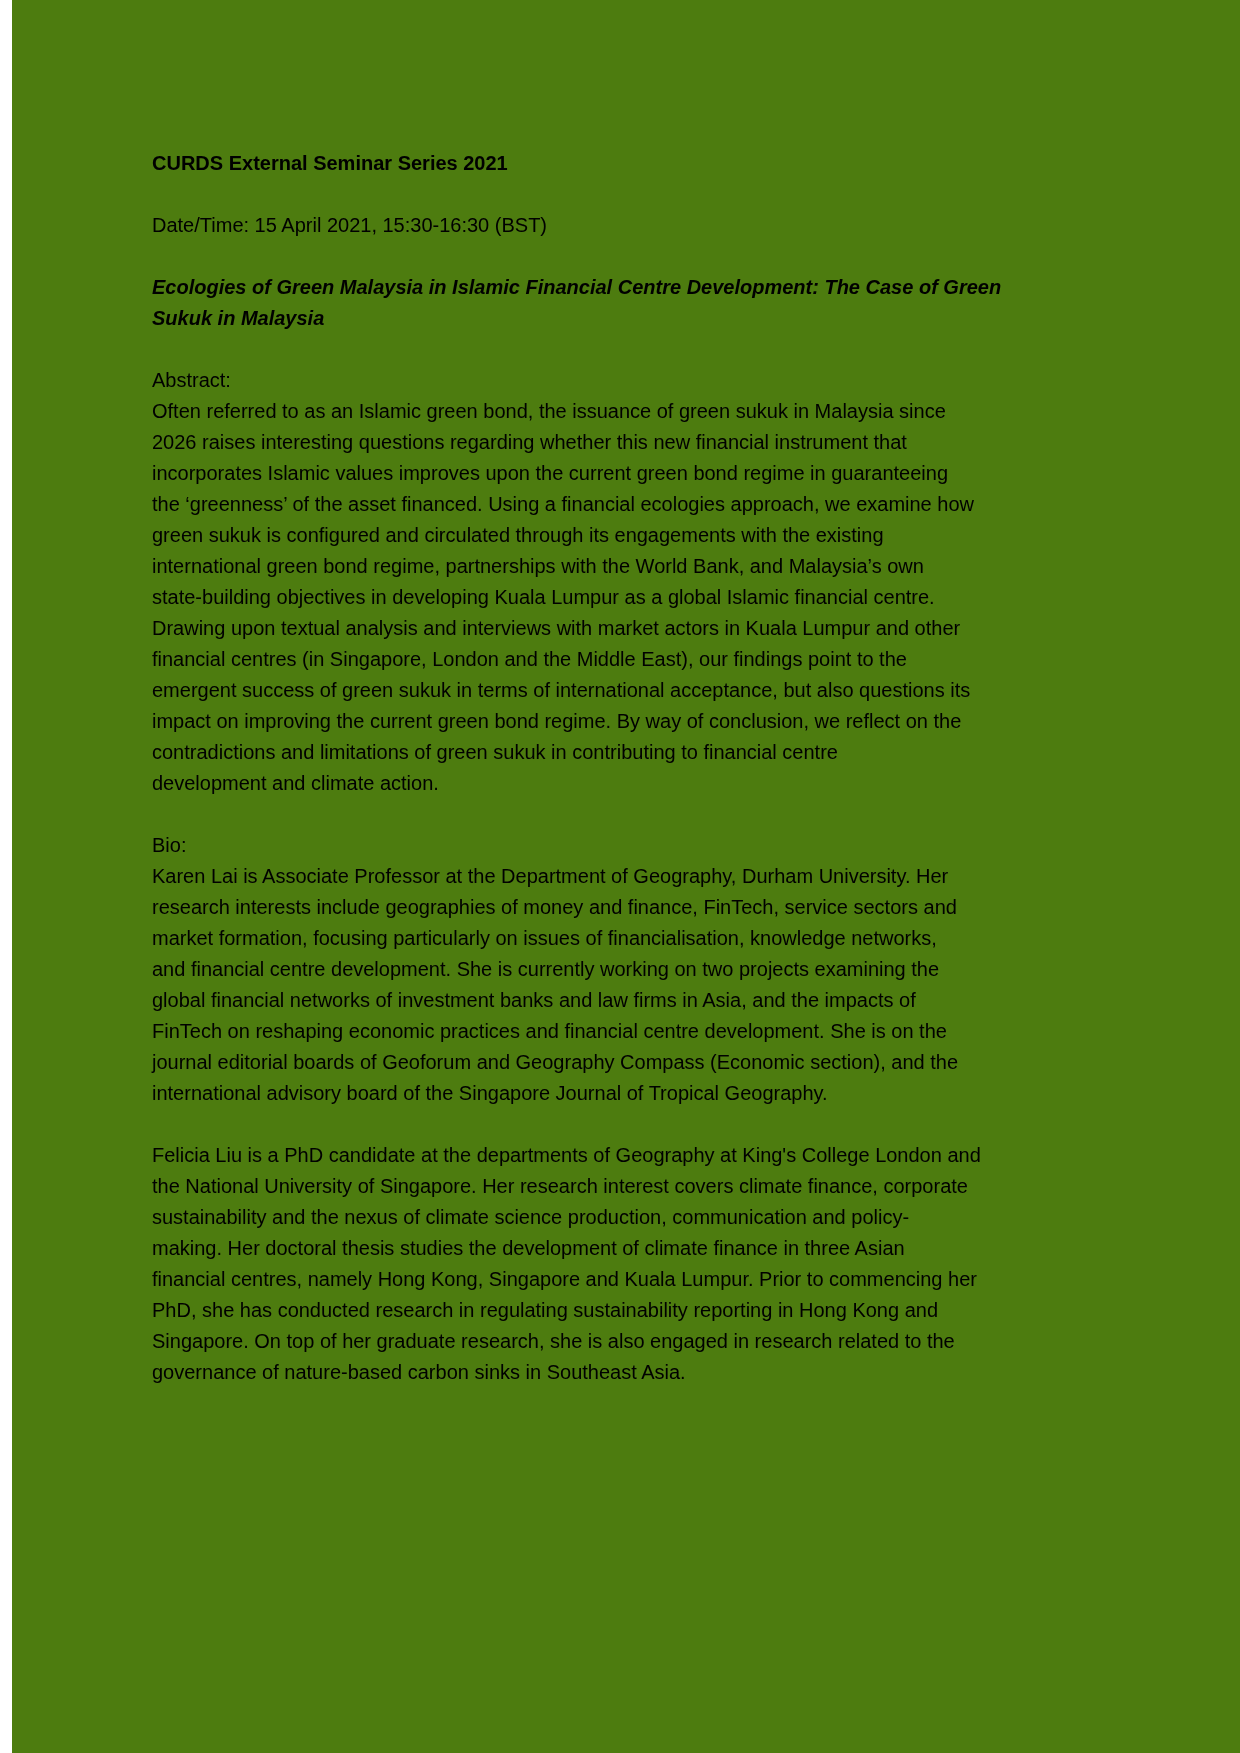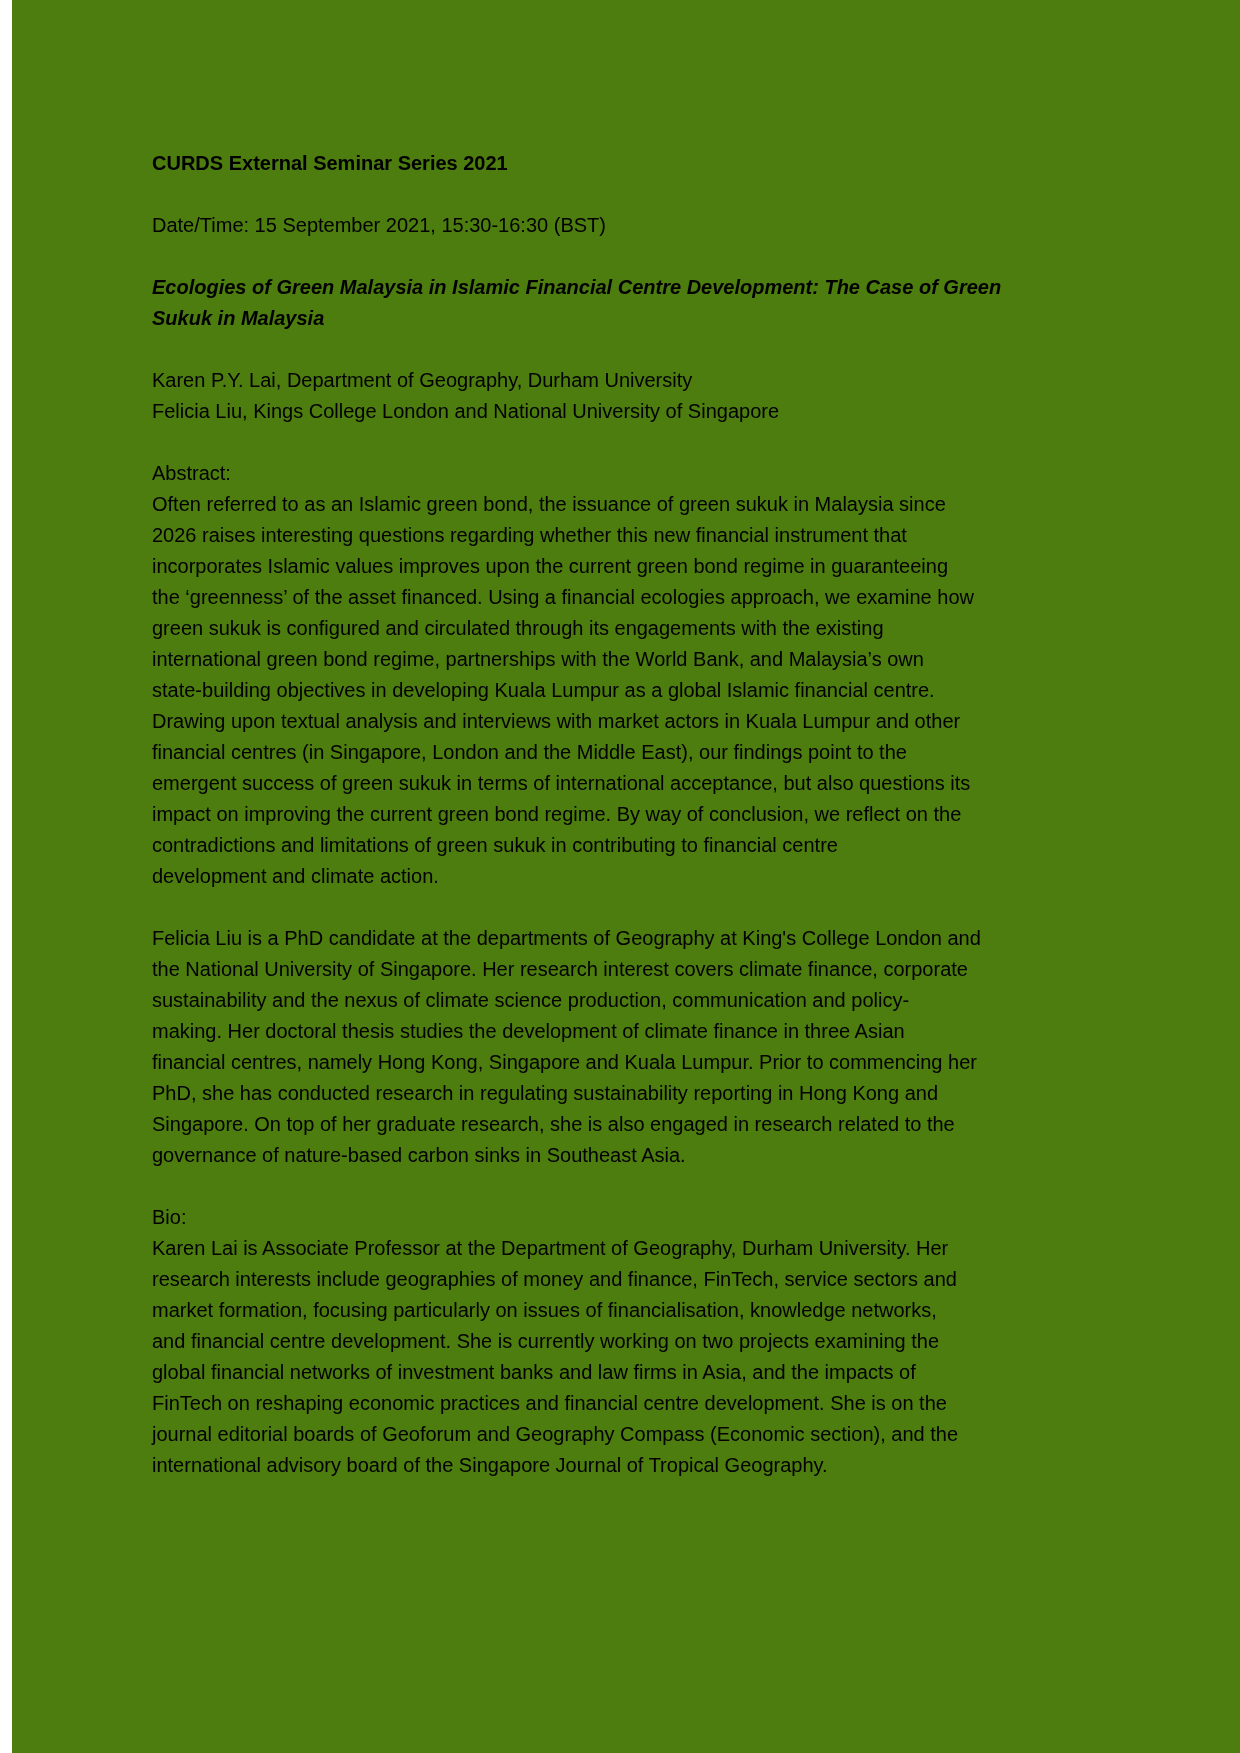--- a/index.html
+++ b/index.html
@@ -50,55 +50,53 @@
   .italic {
   }
 </style>
 </head>
 <body>
 
 <div class="page">
   <div class="content">
     <p class="bold">CURDS External Seminar Series 2021</p>
 
-    <p>Date/Time: 15 September 2021, 15:30-16:30 (BST)</p>
+    <p>Date/Time: 15 April 2021, 15:30-16:30 (BST)</p>
 
     <p class="bold-italic">Ecologies of Green Malaysia in Islamic Financial Centre Development: The Case of Green
 Sukuk in Malaysia</p>
 
-    <p>Karen P.Y. Lai, Department of Geography, Durham University
-Felicia Liu, Kings College London and National University of Singapore</p>
 
     <p><span>Abstract:
 Often referred to as an Islamic green bond, the issuance of green </span><span class="italic">sukuk</span><span> in Malaysia since
 2026 raises interesting questions regarding whether this new financial instrument that
 incorporates Islamic values improves upon the current green bond regime in guaranteeing
 the ‘greenness’ of the asset financed. Using a financial ecologies approach, we examine how
 green </span><span class="italic">sukuk</span><span> is configured and circulated through its engagements with the existing
 international green bond regime, partnerships with the World Bank, and Malaysia’s own
 state-building objectives in developing Kuala Lumpur as a global Islamic financial centre.
 Drawing upon textual analysis and interviews with market actors in Kuala Lumpur and other
 financial centres (in Singapore, London and the Middle East), our findings point to the
 emergent success of green </span><span class="italic">sukuk</span><span> in terms of international acceptance, but also questions its
 impact on improving the current green bond regime. By way of conclusion, we reflect on the
 contradictions and limitations of green </span><span class="italic">sukuk</span><span> in contributing to financial centre
 development and climate action.</span></p>
 
-    <p><span>Felicia Liu is a PhD candidate at the departments of Geography at King's College London and
-the National University of Singapore. Her research interest covers climate finance, corporate
-sustainability and the nexus of climate science production, communication and policy-
-making. Her doctoral thesis studies the development of climate finance in three Asian
-financial centres, namely Hong Kong, Singapore and Kuala Lumpur. Prior to commencing her
-PhD, she has conducted research in regulating sustainability reporting in Hong Kong and
-Singapore. On top of her graduate research, she is also engaged in research related to the
-governance of nature-based carbon sinks in Southeast Asia.</span></p>
-
     <p><span>Bio:
 Karen Lai is Associate Professor at the Department of Geography, Durham University. Her
 research interests include geographies of money and finance, FinTech, service sectors and
 market formation, focusing particularly on issues of financialisation, knowledge networks,
 and financial centre development. She is currently working on two projects examining the
 global financial networks of investment banks and law firms in Asia, and the impacts of
 FinTech on reshaping economic practices and financial centre development. She is on the
 journal editorial boards of </span><span class="italic">Geoforum</span><span> and </span><span class="italic">Geography Compass</span><span> (Economic section), and the
 international advisory board of the </span><span class="italic">Singapore Journal of Tropical Geography</span><span>.</span></p>
+
+    <p><span>Felicia Liu is a PhD candidate at the departments of Geography at King's College London and
+the National University of Singapore. Her research interest covers climate finance, corporate
+sustainability and the nexus of climate science production, communication and policy-
+making. Her doctoral thesis studies the development of climate finance in three Asian
+financial centres, namely Hong Kong, Singapore and Kuala Lumpur. Prior to commencing her
+PhD, she has conducted research in regulating sustainability reporting in Hong Kong and
+Singapore. On top of her graduate research, she is also engaged in research related to the
+governance of nature-based carbon sinks in Southeast Asia.</span></p>
   </div>
 </div>
 
 </body></html>

